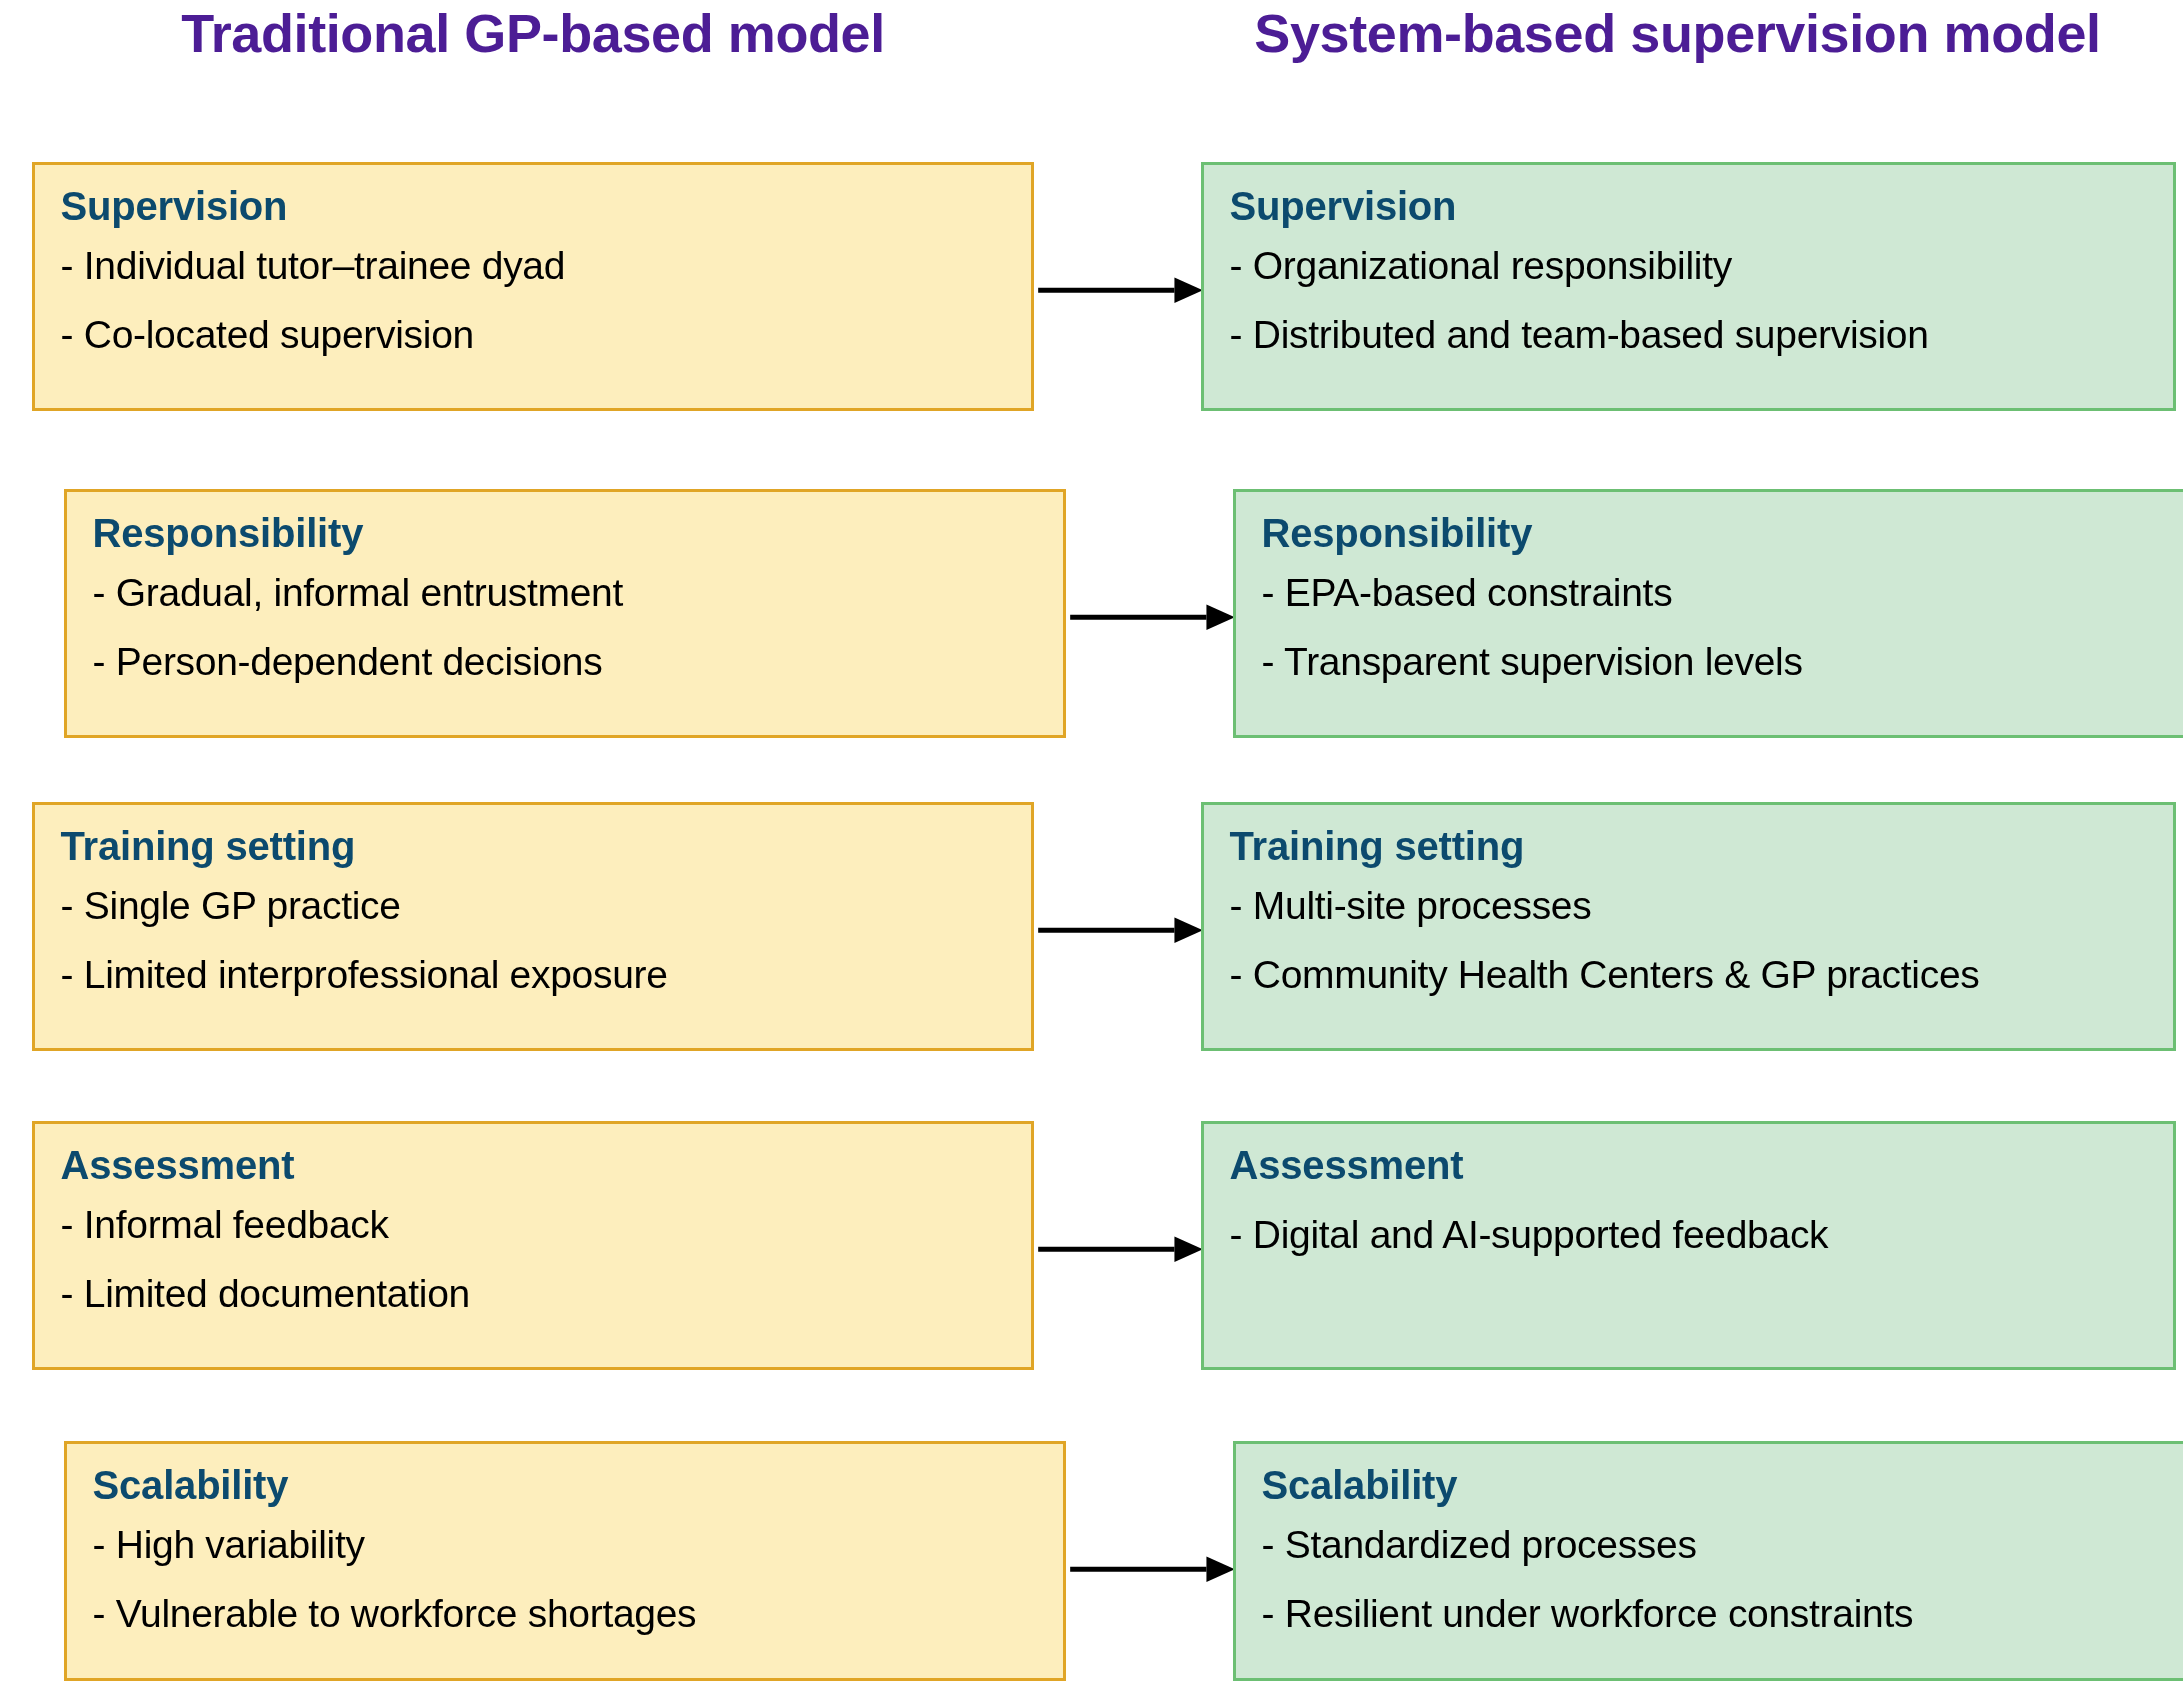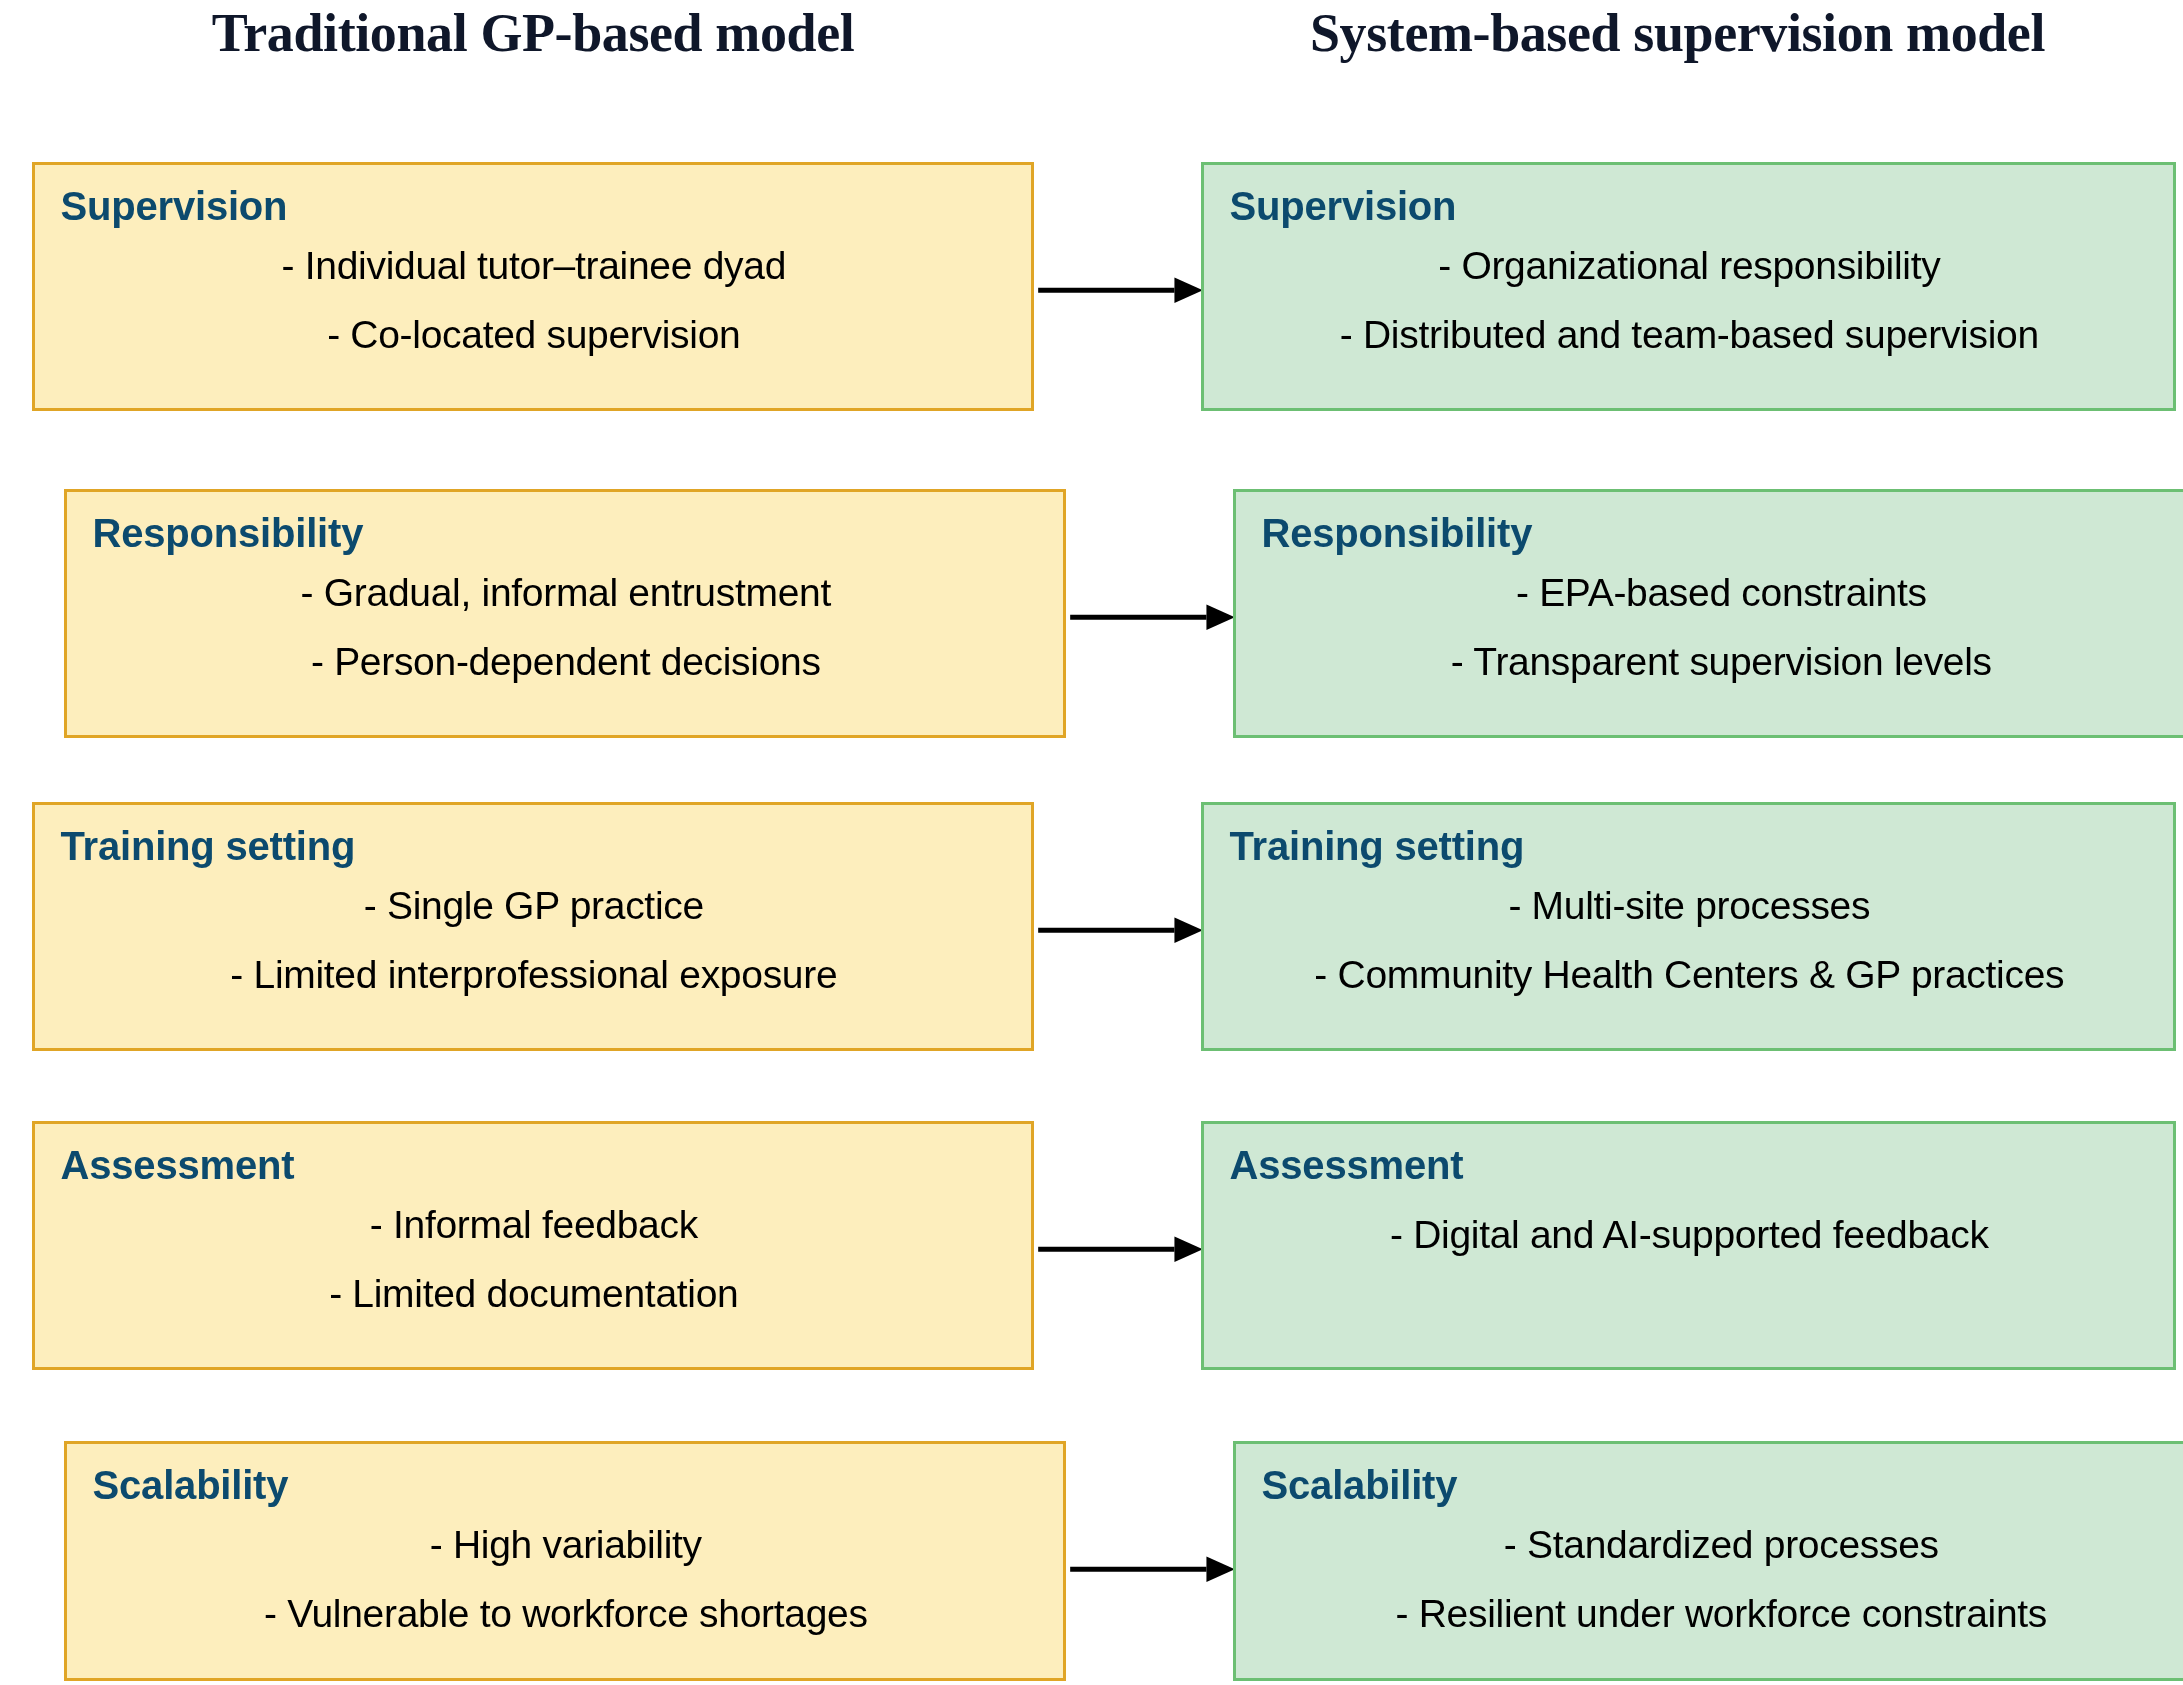--- a/index.html
+++ b/index.html
@@ -21,25 +21,24 @@
     height: 1685px;
     background: #ffffff;
   }
 
   
   .col-header {
     position: absolute;
     top: 4.3px;
     font-size: 54px;
     font-weight: 700;
-    color: #0f172a;
+    color: #4c1d95;
     letter-spacing: -0.4px;
     white-space: nowrap;
     line-height: 1.1;
-    font-family: Liberation Serif, serif;
   }
   .col-header.left  { left: 0;    width: 1066px; text-align: center; }
   .col-header.right { left: 1173px; width: 1009px; text-align: center; }
 
   
   .row {
     position: absolute;
     left: 0;
     width: 2183px;
   }
@@ -80,21 +79,20 @@
   }
   .bullets li {
     font-size: 39px;
     font-weight: 400;
     color: #000000;
     line-height: 1.12;
     letter-spacing: -0.3px;
     white-space: nowrap;
     margin: 0;
     padding: 0;
-    text-align: center;
   }
   .bullets li.b1 { margin-top: 15.6px; }
   .bullets li.b2 { margin-top: 25.6px; }
 
   
   .arrow {
     position: absolute;
     left: 1038px;
     width: 165px;
     height: 28.4px;

